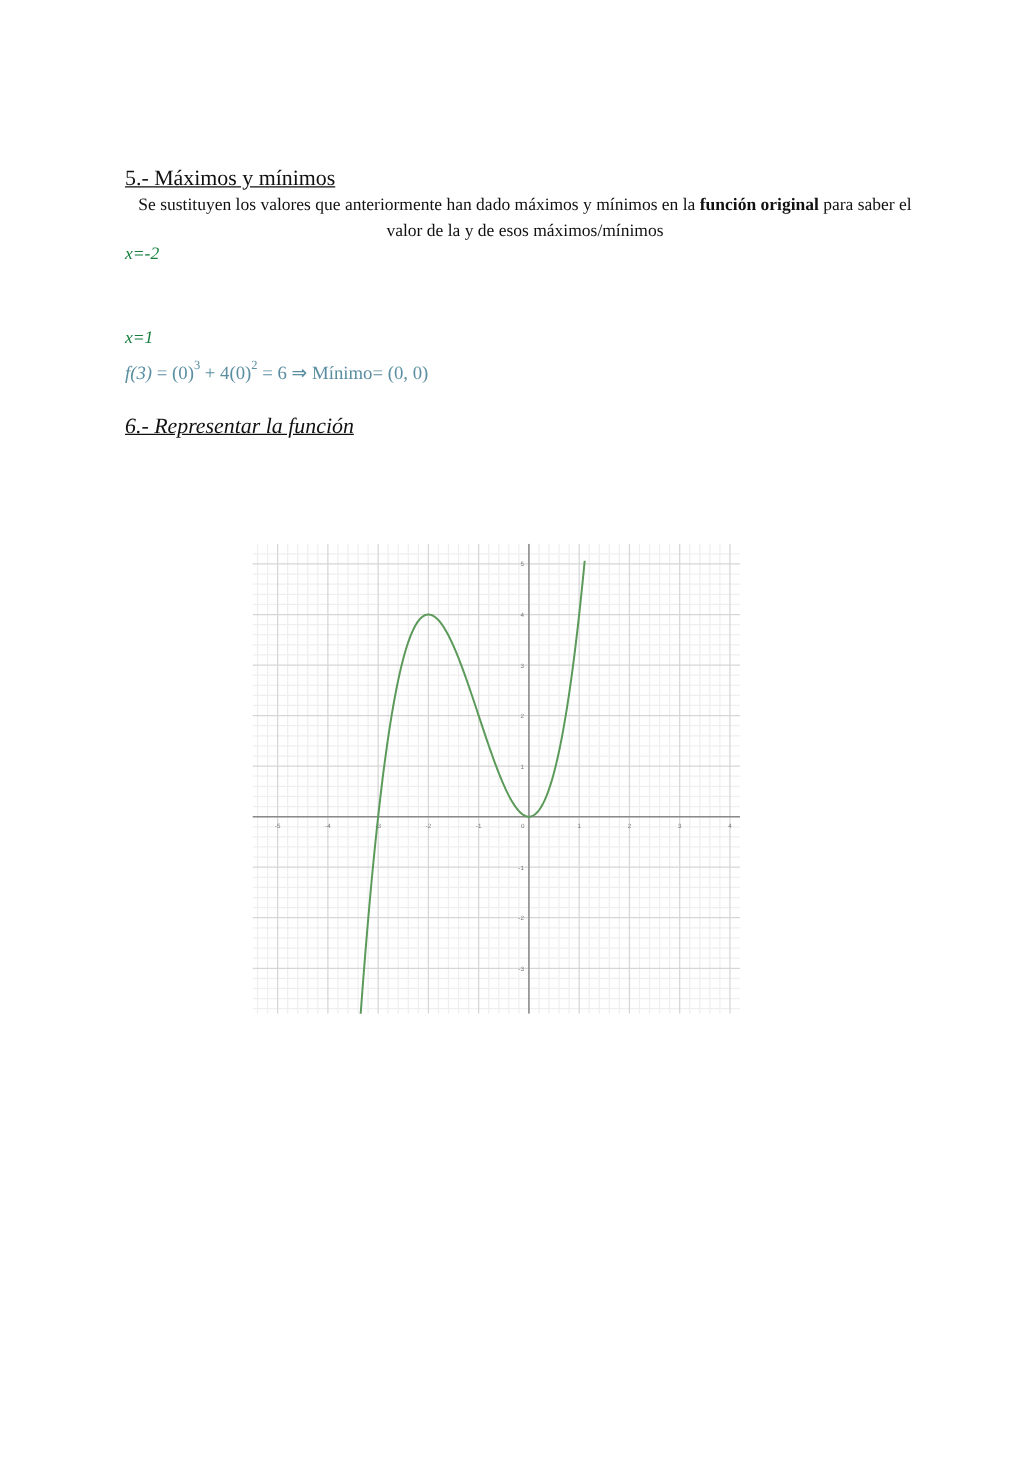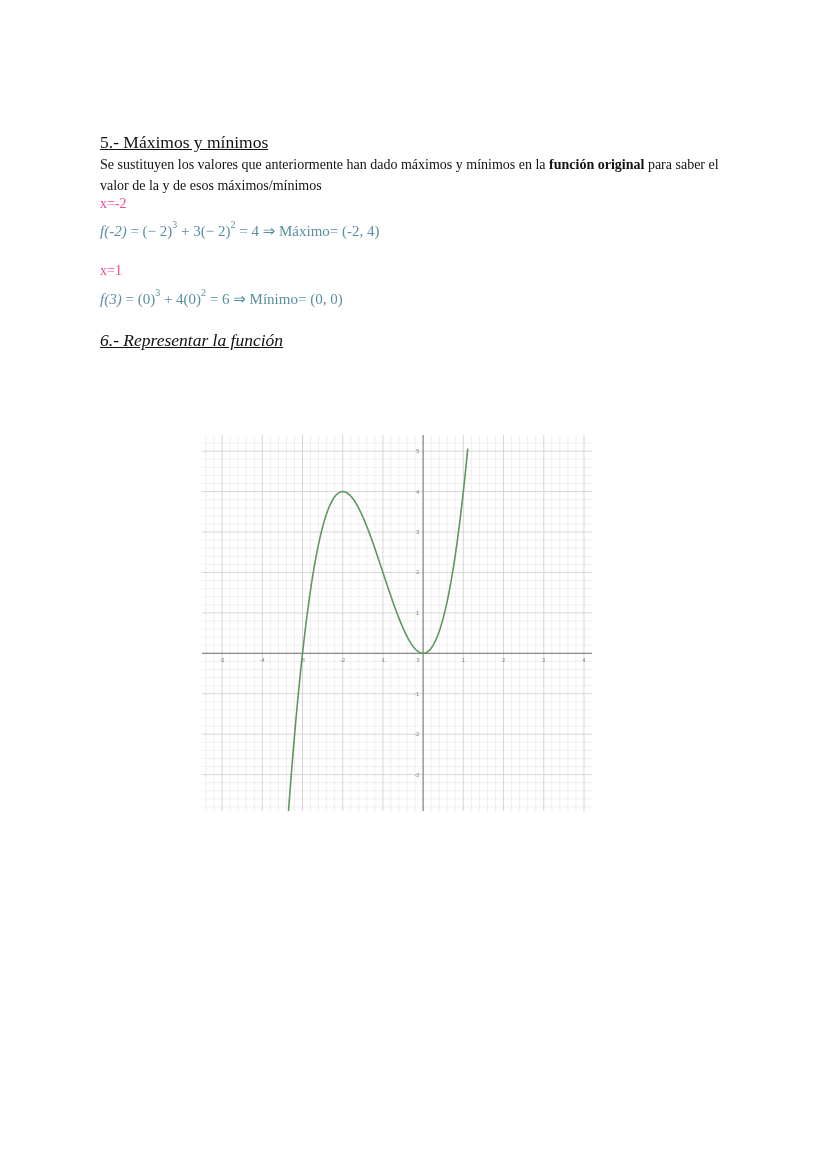--- a/index.html
+++ b/index.html
@@ -1,42 +1,39 @@
 <!DOCTYPE html>
 <html><head>
 <meta charset="utf-8">
 <style>
   html, body { margin: 0; padding: 0; background: #ffffff; }
   body { width: 828px; height: 1169px; position: relative; overflow: hidden;
          font-family: "Liberation Serif", serif; color: #111; }
   .page { position: absolute; left: 0; top: 0; width: 736px; height: 1169px; margin-top: 32px; }
   .heading { position: absolute; left: 100px; font-size: 17.5px; text-decoration: underline; color: #111; }
-  .para { position: absolute; left: 100px; width: 640px; font-size: 14px; line-height: 21px; color: #111; }
-  .teal { color: #ec4899; }
+  .para { position: absolute; left: 100px; width: 640px; font-size: 14px; line-height: 21px; color: #111; text-align: center; }
+  .teal { color: #15803d; font-style: italic; }
   .xlabel { position: absolute; left: 100px; font-size: 14px; }
   .formula { position: absolute; left: 100px; font-size: 15px; color: #5a8ea0; white-space: nowrap; }
   .formula sup { font-size: 10px; position: relative; top: -2px; }
   .formula .f { font-style: italic; }
   .chart { position: absolute; left: 202px; top: 403px; width: 390px; height: 376px; }
 </style>
 </head>
 <body>
 
 <div class="page">
 
   <div class="heading" style="top:100px;">5.- Máximos y mínimos</div>
 
   <div class="para" style="top:122px;">
     <span>Se sustituyen los valores que anteriormente han dado máximos y mínimos en la </span><b>función original</b><span> para saber el valor de la y de esos máximos/mínimos</span>
   </div>
 
   <div class="xlabel teal" style="top:164px;">x=-2</div>
-  <div class="formula" style="top:189px;">
-    <span class="f">f(-2)</span><span> = (− 2)</span><sup>3</sup><span> + 3(− 2)</span><sup>2</sup><span> = 4 ⇒ Máximo= (-2, 4)</span>
-  </div>
 
   <div class="xlabel teal" style="top:231px;">x=1</div>
   <div class="formula" style="top:257px;">
     <span class="f">f(3)</span><span> = (0)</span><sup>3</sup><span> + 4(0)</span><sup>2</sup><span> = 6 ⇒ Mínimo= (0, 0)</span>
   </div>
 
   <div class="heading" style="top:298px;font-style:italic;">6.- Representar la función</div>
 
   <svg class="chart" viewBox="0 0 390 376" width="390" height="376">
     <g id="grid-minor">

